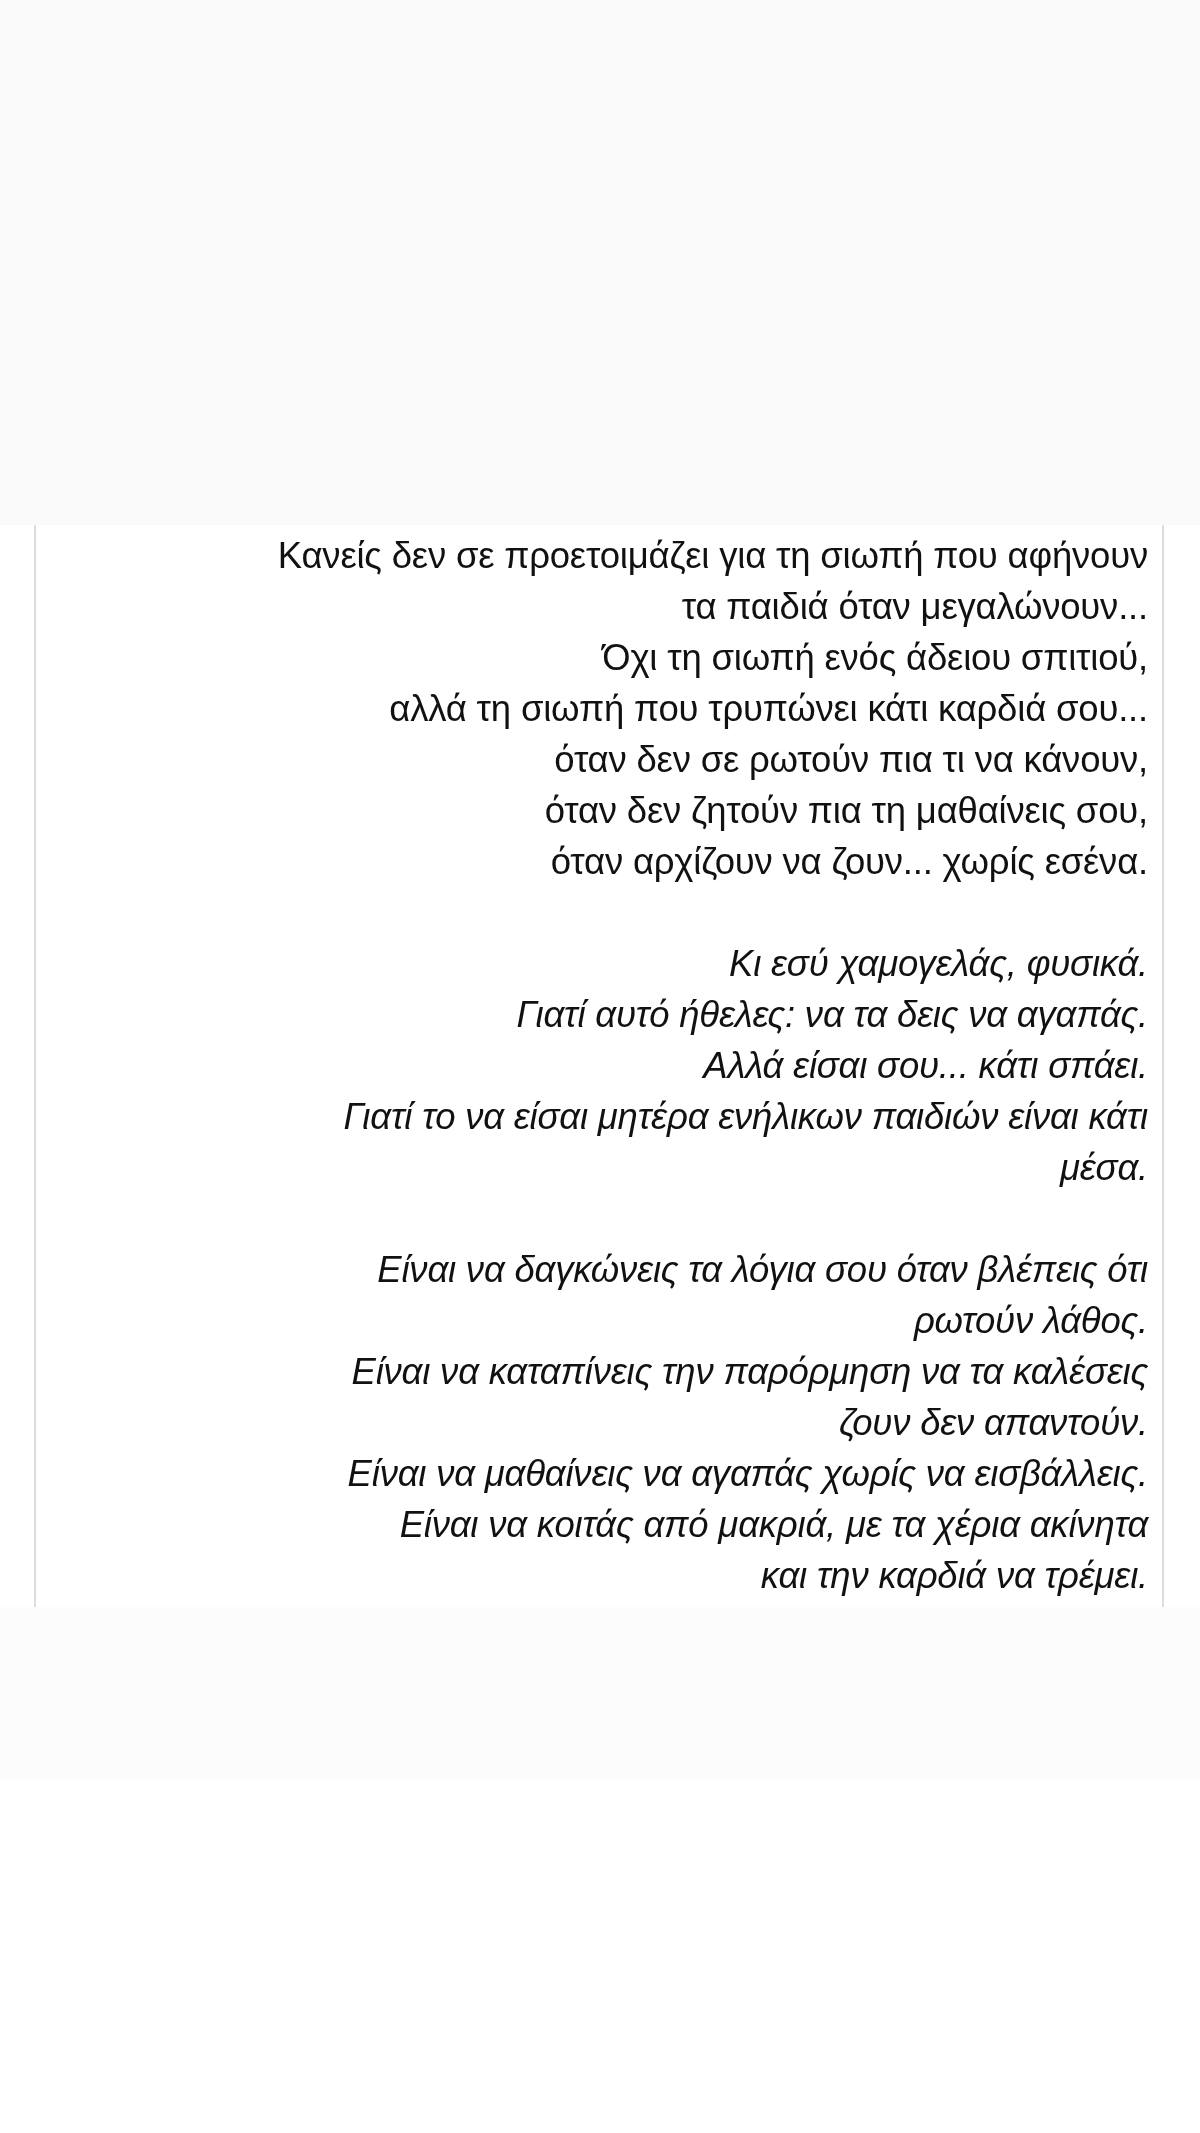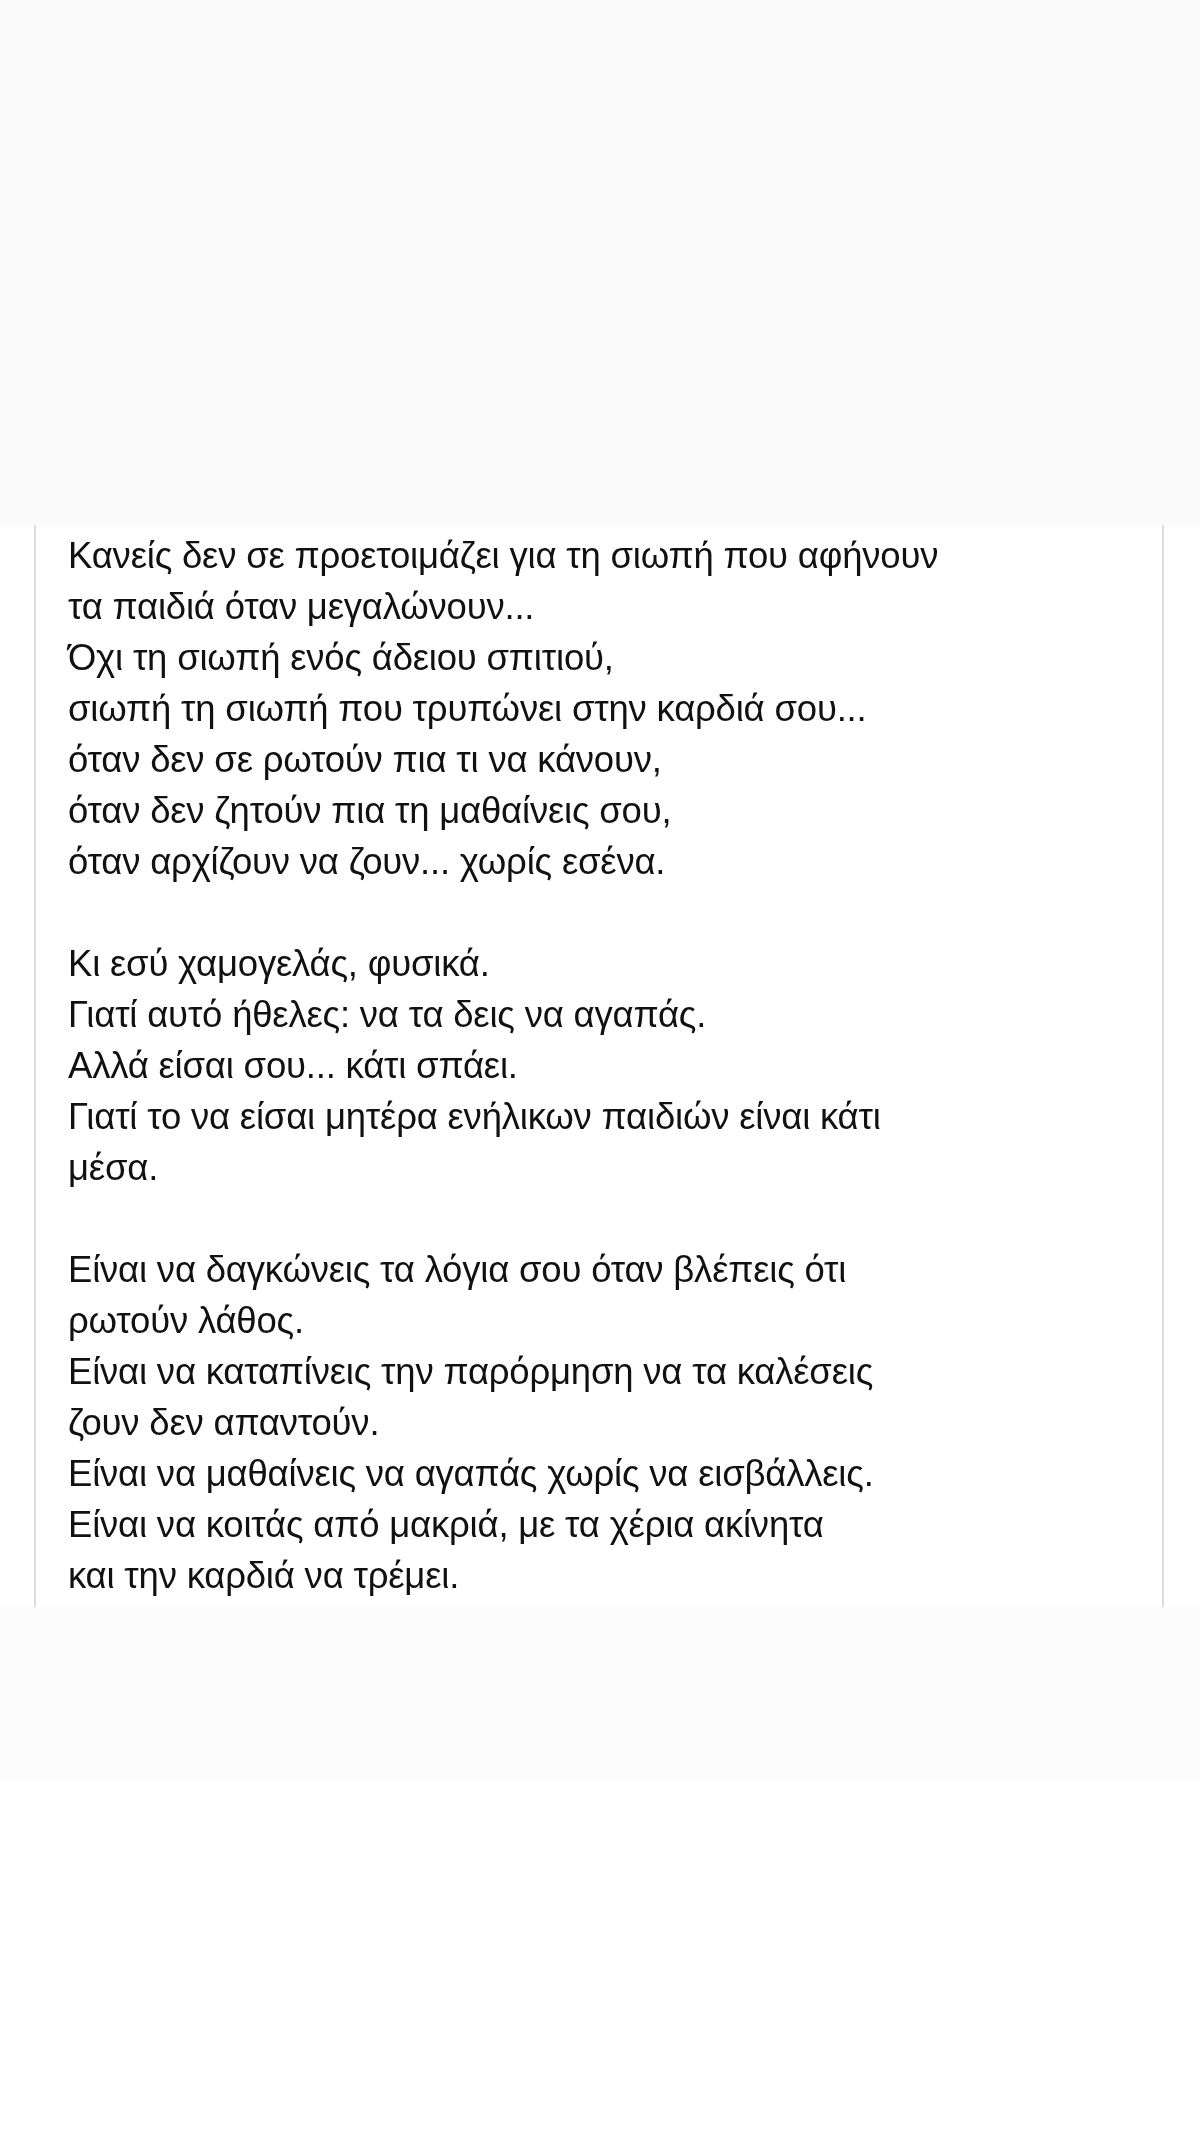--- a/index.html
+++ b/index.html
@@ -8,20 +8,21 @@
       width: 1200px;
       height: 2133px;
       background: #ffffff;
       overflow: hidden;
     }
     .page {
       position: relative;
       width: 1200px;
       height: 2133px;
       background: #ffffff;
+      text-align: right;
     }
     .top-band {
       position: absolute;
       left: 0; top: 0;
       width: 1200px;
       height: 525px;
       background: #fafafa;
     }
     .bottom-band {
       position: absolute;
@@ -46,36 +47,36 @@
       left: 32px;
       top: 5px;
       width: 1080px;
       font-family: "Liberation Sans", sans-serif;
       font-size: 36.5px;
       line-height: 51px;
       color: #111111;
       letter-spacing: -0.2px;
     }
     .stanza { margin: 0; }
-    .stanza + .stanza { margin-top: 51px; }
+    .stanza + .stanza { margin-top: 51px; font-style: italic; }
     .line { display: block; white-space: nowrap; }
   </style>
 </head>
 <body>
 
 <div class="page">
   <div class="top-band"></div>
 
   <div class="note-box">
     <div class="note-text">
       <p class="stanza">
         <span class="line">Κανείς δεν σε προετοιμάζει για τη σιωπή που αφήνουν</span>
         <span class="line">τα παιδιά όταν μεγαλώνουν...</span>
         <span class="line">Όχι τη σιωπή ενός άδειου σπιτιού,</span>
-        <span class="line">σιωπή τη σιωπή που τρυπώνει στην καρδιά σου...</span>
+        <span class="line">αλλά τη σιωπή που τρυπώνει κάτι καρδιά σου...</span>
         <span class="line">όταν δεν σε ρωτούν πια τι να κάνουν,</span>
         <span class="line">όταν δεν ζητούν πια τη μαθαίνεις σου,</span>
         <span class="line">όταν αρχίζουν να ζουν... χωρίς εσένα.</span>
       </p>
       <p class="stanza">
         <span class="line">Κι εσύ χαμογελάς, φυσικά.</span>
         <span class="line">Γιατί αυτό ήθελες: να τα δεις να αγαπάς.</span>
         <span class="line">Αλλά είσαι σου... κάτι σπάει.</span>
         <span class="line">Γιατί το να είσαι μητέρα ενήλικων παιδιών είναι κάτι</span>
         <span class="line">μέσα.</span>

